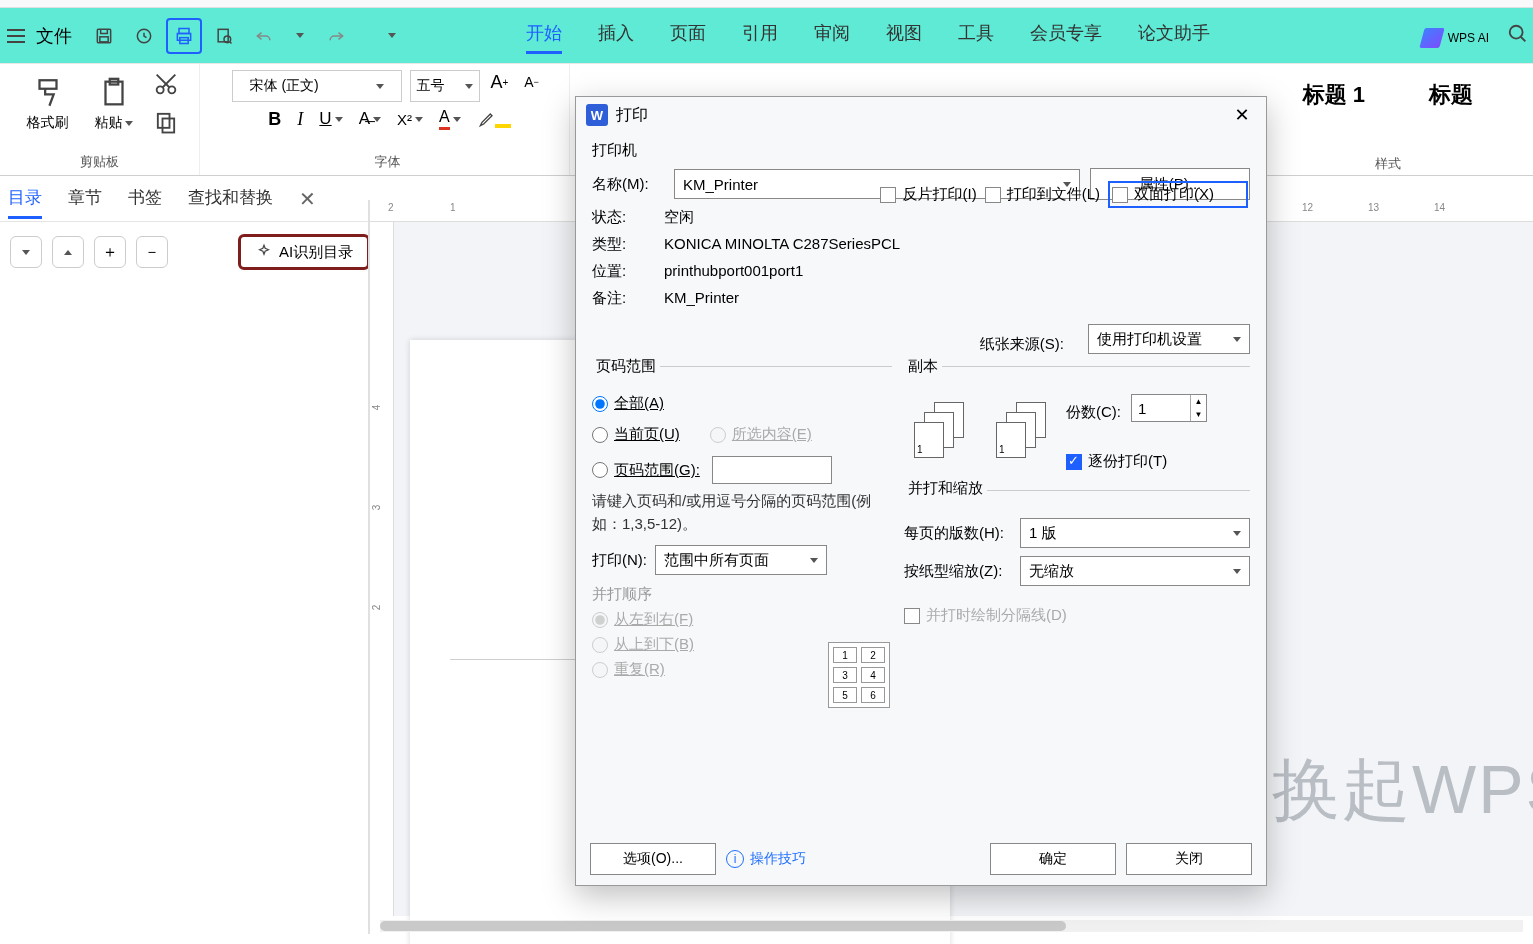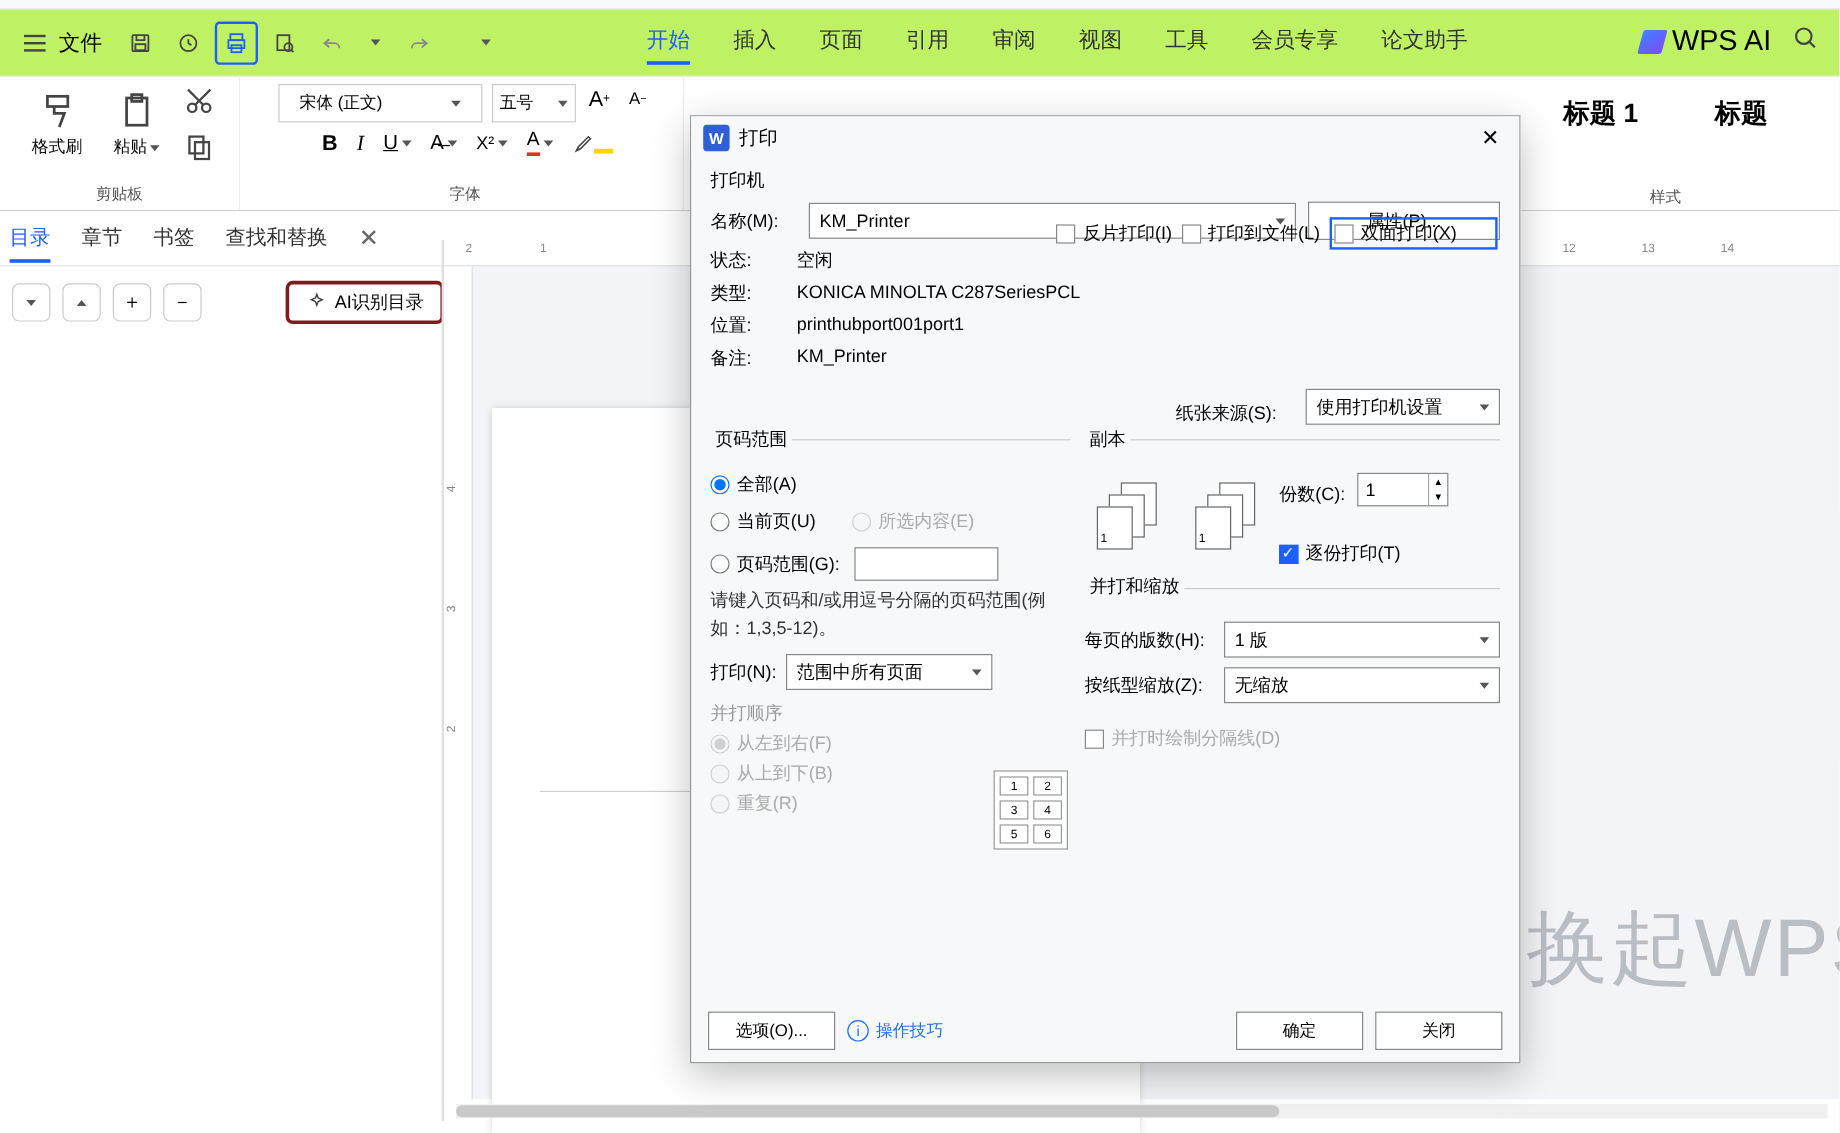--- a/index.html
+++ b/index.html
@@ -2,36 +2,36 @@
 <html><head>
 <meta charset="utf-8">
 <style>
 * { box-sizing: border-box; margin: 0; padding: 0; font-family: "Microsoft YaHei", sans-serif; }
 body { background: #fff; font-size: 14px; color: #000; overflow: hidden; width: 1533px; height: 944px; position: relative; }
 
 
 .tabs-strip { height: 8px; background: #f8f9fb; border-bottom: 1px solid #e0e0e0; }
 
 
-.menubar { display: flex; align-items: center; height: 56px; padding: 0 17px; background: #bef264; border-bottom: 1px solid #e8e8e8; }
+.menubar { display: flex; align-items: center; height: 56px; padding: 0 4px; background: #5eead4; border-bottom: 1px solid #e8e8e8; }
 .menubar .left { display: flex; align-items: center; gap: 4px; }
 .hamburger { width: 24px; height: 24px; display: flex; flex-direction: column; justify-content: center; gap: 4px; padding: 3px; }
 .hamburger span { height: 2px; background: #444; }
 .filemenu { font-size: 18px; margin: 0 10px 0 4px; }
 .tbtn { width: 36px; height: 36px; display: flex; align-items: center; justify-content: center; font-size: 18px; border-radius: 4px; color: #333; }
 .tbtn.active { border: 2px solid #1e5fff; color: #1e5fff; }
 .tbtn svg { width: 20px; height: 20px; }
 .dropdown-caret { width: 28px; height: 36px; display: flex; align-items: center; justify-content: center; }
 .caret-down { border-top: 5px solid #555; border-left: 4px solid transparent; border-right: 4px solid transparent; }
 
 .tabs-center { display: flex; gap: 36px; margin-left: 120px; font-size: 18px; }
 .tab { color: #333; padding: 4px 0; }
 .tab.active { color: #1e5fff; border-bottom: 3px solid #1e5fff; padding-bottom: 6px; }
 
-.right-group { margin-left: auto; display: flex; align-items: flex-start; gap: 18px; font-size: 24px; }
+.right-group { margin-left: auto; display: flex; align-items: flex-end; gap: 18px; font-size: 12px; }
 .wps-ai { display: flex; align-items: center; gap: 6px; }
 .wps-ai .ai-icon { width: 20px; height: 20px; background: linear-gradient(135deg,#4080ff,#7c4dff); transform: skewX(-15deg); border-radius: 2px; }
 .search-icon svg { width: 22px; height: 22px; }
 
 
 .ribbon { display: flex; height: 112px; background: #fff; border-bottom: 1px solid #cfcfcf; }
 .ribbon-group { display: flex; flex-direction: column; align-items: center; padding: 6px 12px 2px; position: relative; border-right: 1px solid #eee; }
 .ribbon-group .group-row { display: flex; align-items: center; gap: 10px; }
 .ribbon-group .label { font-size: 13px; color: #555; margin-top: auto; padding: 2px 0; }
 .big-btn { display: flex; flex-direction: column; align-items: center; justify-content: flex-start; width: 56px; font-size: 14px; gap: 4px; padding-top: 2px; }
@@ -99,21 +99,21 @@
 .chk input { width: 16px; height: 16px; }
 .chk.focused { border: 2px solid #1e5fff; padding: 2px 32px 2px 2px; }
 
 .paper-src { display: flex; align-items: flex-end; justify-content: flex-end; gap: 24px; margin-top: 16px; }
 .paper-src .sel { flex: none; width: 162px; }
 
 .cols { display: flex; gap: 12px; margin-top: 12px; }
 .col { flex: 1; border-top: 1px solid #ccc; padding-top: 2px; position: relative; }
 .col .col-title { position: relative; top: -12px; background: #f7f8fa; padding: 0 4px; display: inline-block; }
 
-.radio-row { display: flex; align-items: center; gap: 6px; margin: 6px 0; font-size: 15px; }
+.radio-row { display: flex; align-items: center; gap: 6px; margin: 6px 0; font-size: 15px; text-decoration: underline; }
 .radio-row input[type=radio] { width: 16px; height: 16px; }
 .radio-row.disabled { color: #aaa; }
 .pg-input { width: 120px; height: 28px; border: 1px solid #888; background: #fff; margin-left: 6px; }
 .hint { font-size: 15px; color: #333; line-height: 1.5; margin-top: 4px; }
 
 .copies-row { display: flex; align-items: flex-end; gap: 10px; }
 .collate-icons { display: flex; gap: 30px; margin: 14px 0 14px 10px; }
 .stack { position: relative; width: 52px; height: 56px; }
 .sheet { position: absolute; width: 30px; height: 36px; border: 1px solid #666; background: #fff; font-size: 10px; display: flex; align-items: flex-end; justify-content: flex-start; padding: 2px; }
 .stack .s1 { top: 0; left: 20px; }
@@ -133,21 +133,21 @@
 .order-preview div { border: 1px solid #999; height: 16px; font-size: 10px; display: flex; align-items: center; justify-content: center; }
 
 .nup-row { display: flex; align-items: center; gap: 6px; margin: 8px 0; }
 .nup-row .lbl2 { width: 110px; }
 .nup-row .sel { flex: 1; gap: 48px; }
 
 .dlg-footer { display: flex; align-items: center; padding: 10px 14px; gap: 10px; }
 .footer-link { color: #1e6fff; display: flex; align-items: center; gap: 6px; }
 .footer-link .info { width: 18px; height: 18px; border: 1.5px solid #1e6fff; border-radius: 50%; display: flex; align-items: center; justify-content: center; font-size: 12px; }
 .dlg-footer .spacer { flex: 1; }
-.dlg-footer .btn { width: 106px; justify-content: center; }
+.dlg-footer .btn { width: 126px; justify-content: center; }
 
 .chk input[type=checkbox] { appearance: none; border: 1px solid #888; width: 16px; height: 16px; background: #fff; position: relative; }
 .chk input[type=checkbox]:checked { background: #1e5fff; border-color: #1e5fff; }
 .chk input[type=checkbox]:checked::after { content: '✓'; color: #fff; position: absolute; top: -2px; left: 1px; font-size: 13px; }
 </style>
 </head>
 <body>
 
 <div class="tabs-strip"></div>
 

